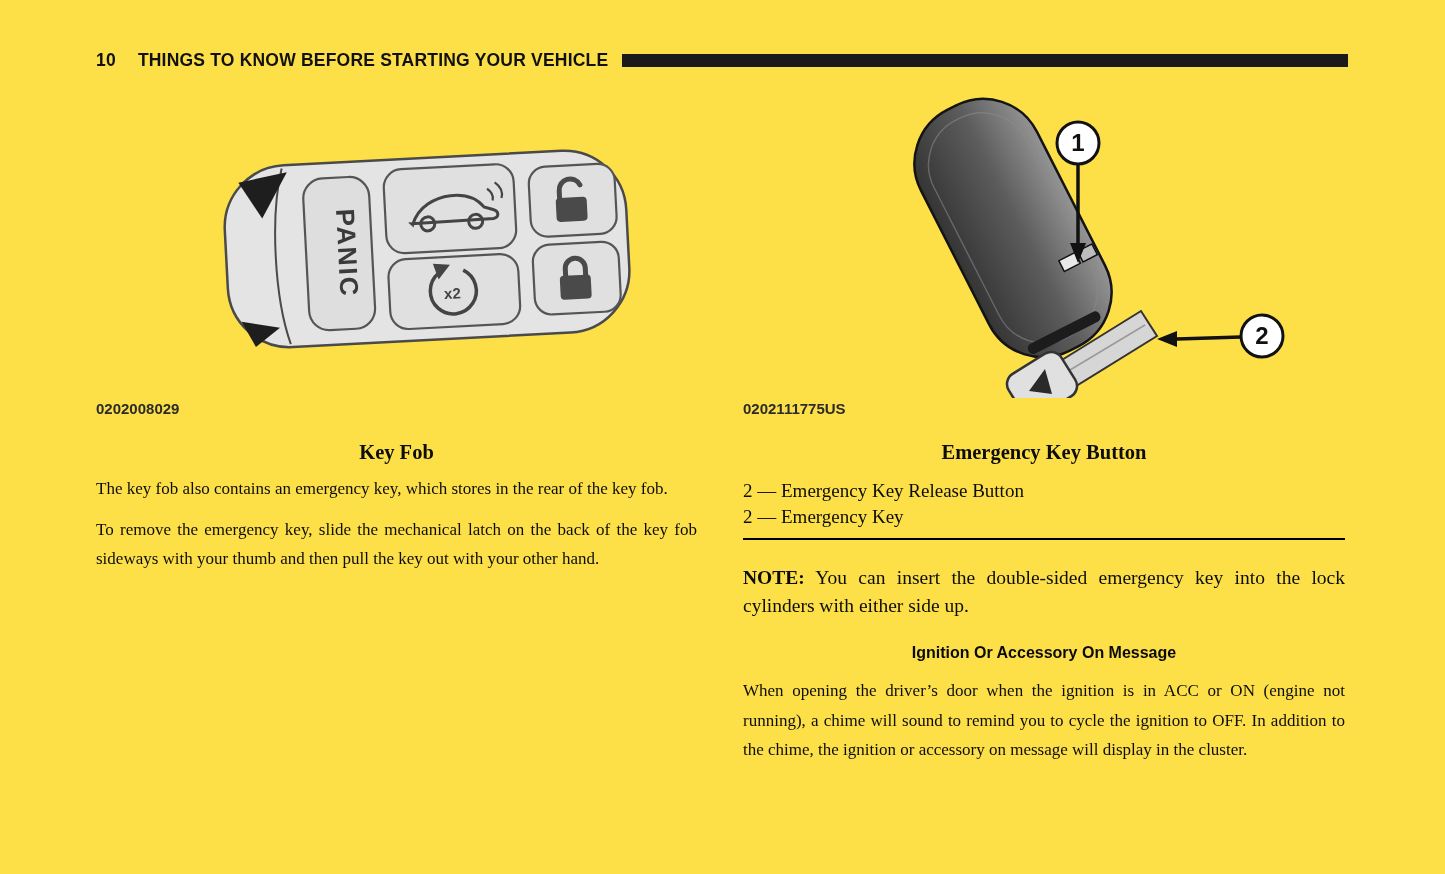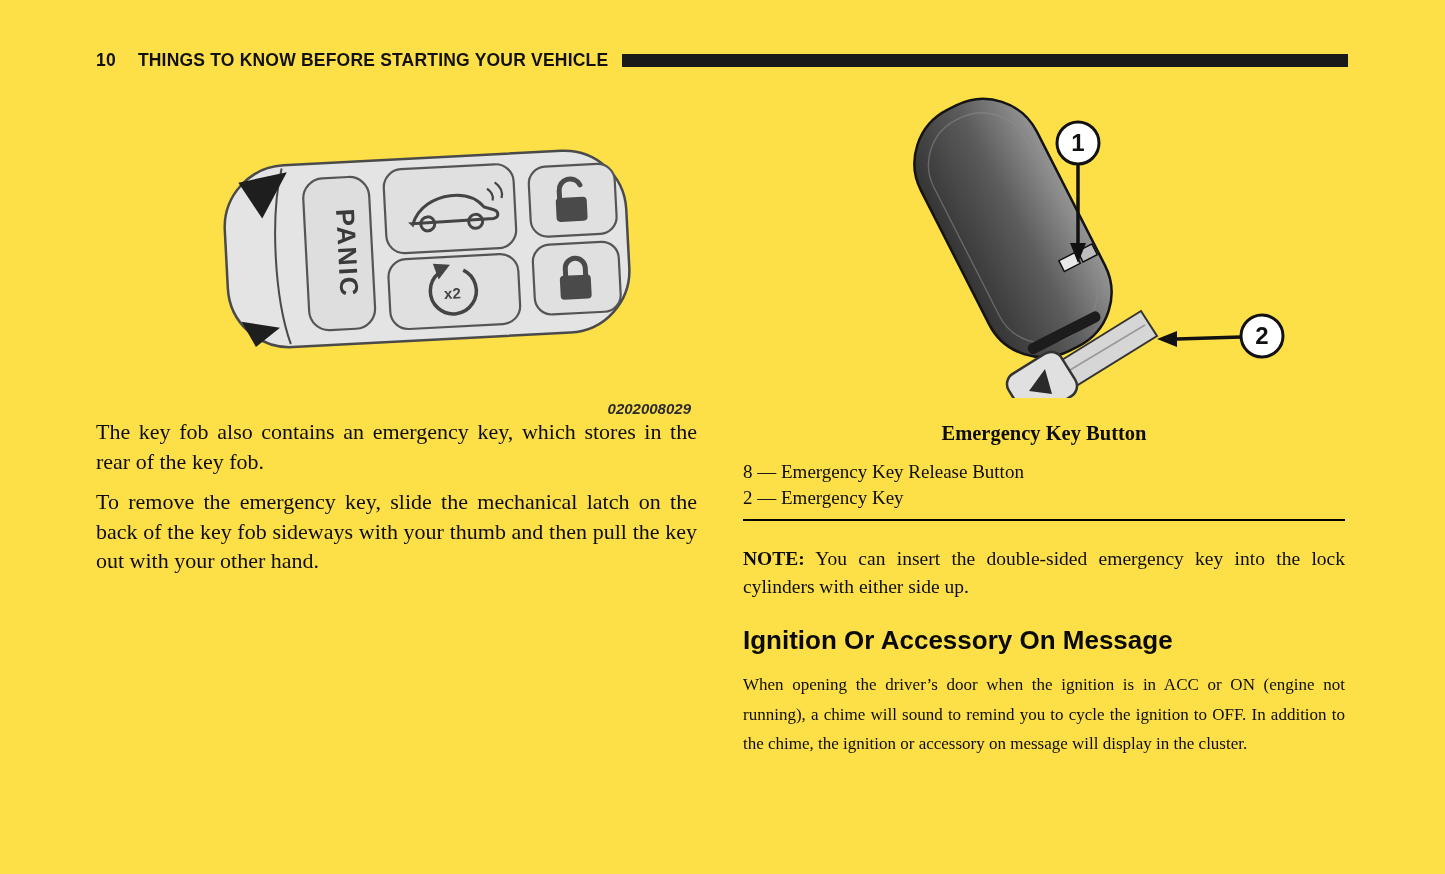--- a/index.html
+++ b/index.html
@@ -35,39 +35,38 @@
     margin-left: 14px;
   }
 
   
   .col { position: absolute; top: 88px; }
   .col-left  { left: 96px;  width: 601px; }
   .col-right { left: 743px; width: 602px; }
 
   .figure svg { display: block; }
   .figure-code {
-    text-align: right;
+    text-align: left;
     font-family: "Liberation Sans", sans-serif;
     font-weight: bold;
     font-size: 15px;
     color: #2b2b2b;
     padding-right: 6px;
     margin-top: 2px;
-    font-style: italic;
   }
   .figure-caption {
     text-align: center;
     font-weight: bold;
     font-size: 20.5px;
     margin-top: 24px;
     margin-bottom: 10px;
   }
 
   .body-text p {
-    font-size: 22px;
+    font-size: 17px;
     line-height: 29.5px;
     text-align: justify;
     margin-bottom: 11px;
   }
 
   
   .legend {
     font-size: 19px;
     line-height: 26px;
     margin-top: 14px;
@@ -79,23 +78,24 @@
   .note-para {
     font-size: 19.5px;
     line-height: 28px;
     text-align: justify;
     margin-top: 24px;
   }
   .note-label { font-weight: bold; }
   .section-heading {
     font-family: "Liberation Sans", sans-serif;
     font-weight: bold;
-    font-size: 26px;
+    font-size: 16px;
     color: #0a0a0a;
     margin-top: 24px;
+    text-align: center;
   }
   .section-para {
     font-size: 17px;
     line-height: 29.5px;
     text-align: justify;
     margin-top: 14px;
   }
 </style>
 </head>
 <body>
@@ -147,20 +147,21 @@
           <rect x="436" y="163" width="86" height="70" rx="17" fill="#e0e0e0" stroke="#555" stroke-width="2.2"></rect>
           <g>
             <path d="M468 196 v-8 a10 10 0 0 1 20 0 v8" fill="none" stroke="#4a4a4a" stroke-width="5" stroke-linecap="round"></path>
             <rect x="462" y="195" width="31" height="24" rx="4" fill="#4a4a4a"></rect>
           </g>
         </g>
       </svg>
       <div class="figure-code">0202008029</div>
     </div>
 
+    <div class="figure-caption">Key Fob</div>
 
     <div class="body-text">
       <p>The key fob also contains an emergency key, which stores in the rear of the key fob.</p>
       <p>To remove the emergency key, slide the mechanical latch on the back of the key fob sideways with your thumb and then pull the key out with your other hand.</p>
     </div>
   </div>
 
   <div class="col col-right">
 
     <div class="figure">
@@ -197,26 +198,27 @@
           <text x="335" y="63" text-anchor="middle" font-family="Liberation Sans, sans-serif" font-size="24" font-weight="bold" fill="#111">1</text>
         </g>
 
         <g>
           <line x1="498" y1="249" x2="434" y2="251" stroke="#111" stroke-width="3.5"></line>
           <polygon points="434,243 434,259 414,251" fill="#111"></polygon>
           <circle cx="519" cy="248" r="21" fill="#fff" stroke="#111" stroke-width="3"></circle>
           <text x="519" y="256" text-anchor="middle" font-family="Liberation Sans, sans-serif" font-size="24" font-weight="bold" fill="#111">2</text>
         </g>
       </svg>
+      <div class="figure-code">0202111775US</div>
     </div>
 
     <div class="figure-caption">Emergency Key Button</div>
 
     <div class="legend">
-      <div>8 — Emergency Key Release Button</div>
+      <div>2 — Emergency Key Release Button</div>
       <div>2 — Emergency Key</div>
       <div class="legend-rule"></div>
     </div>
 
     <p class="note-para"><span class="note-label">NOTE:</span><span> You can insert the double-sided emergency key into the lock cylinders with either side up.</span></p>
 
     <div class="section-heading">Ignition Or Accessory On Message</div>
 
     <p class="section-para">When opening the driver’s door when the ignition is in ACC or ON (engine not running), a chime will sound to remind you to cycle the ignition to OFF. In addition to the chime, the ignition or accessory on message will display in the cluster.</p>
   </div>

